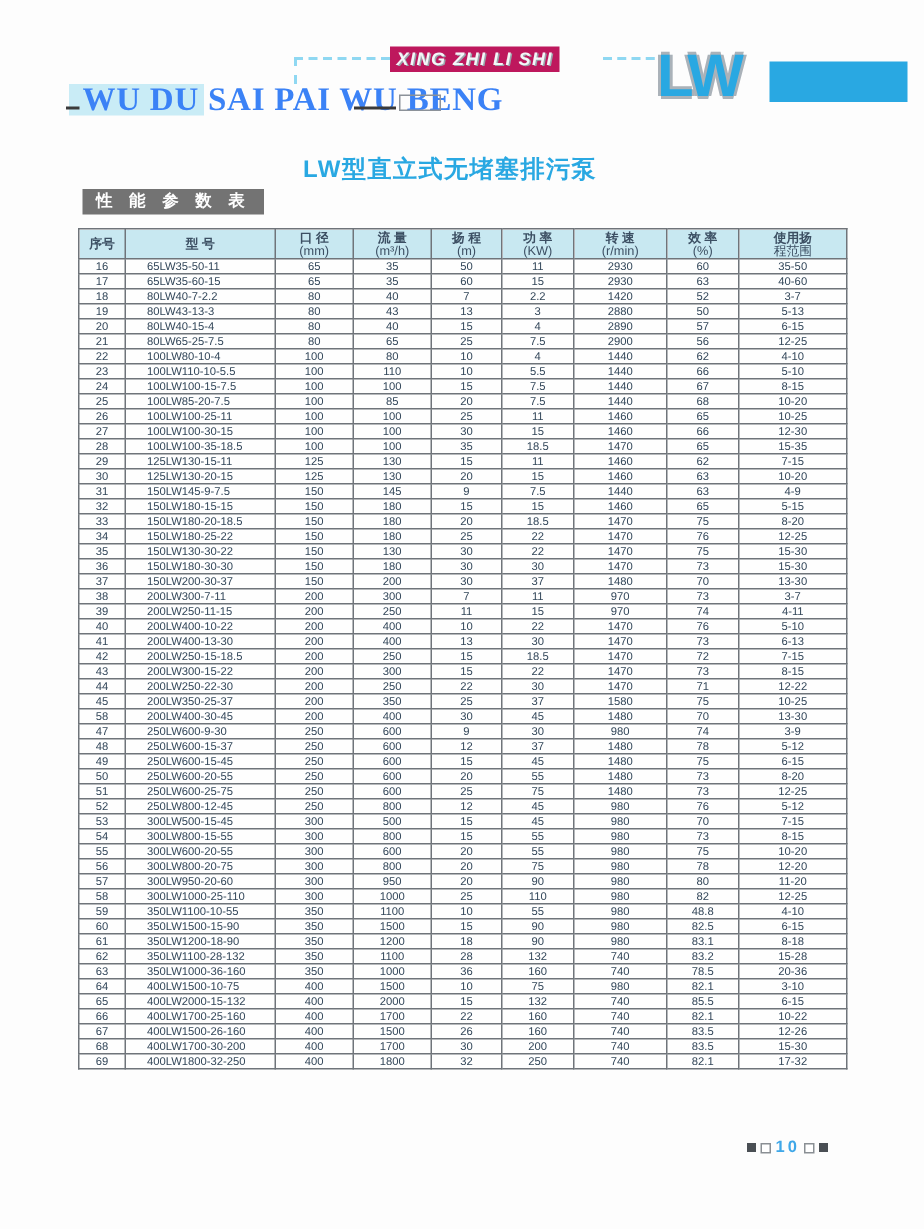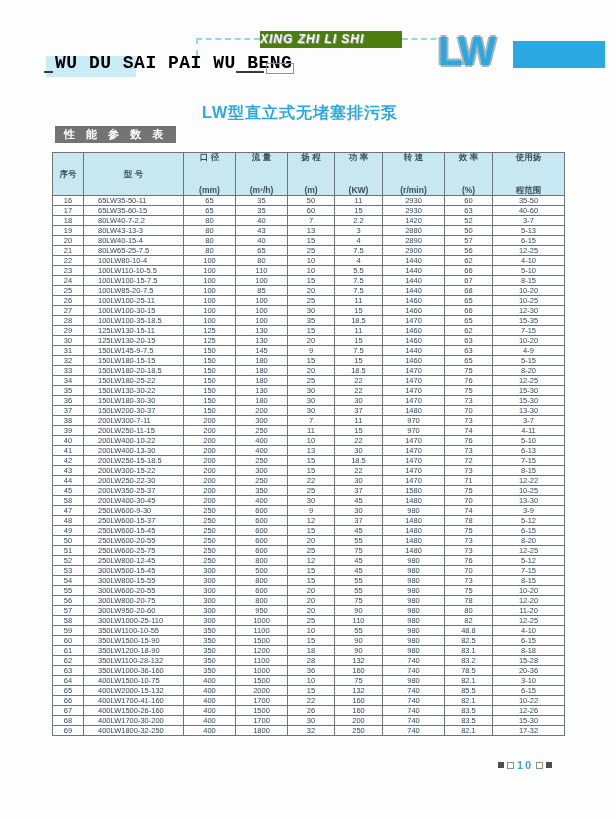--- a/index.html
+++ b/index.html
@@ -4,35 +4,35 @@
 <style>
   html,body{margin:0;padding:0;}
   body{
     width:616px;height:819px;position:relative;background:#fdfdfd;
     font-family:"Liberation Sans", sans-serif;overflow:hidden;
   }
   .page{position:absolute;inset:0;}
 
   
   .banner-box{
-    position:absolute;left:260px;top:31px;width:142px;height:17px;
-    background:#4d7c0f;color:#f4f6f8;font-weight:bold;font-size:12px;
-    letter-spacing:1px;text-align:left;line-height:17px;
+    position:absolute;left:260px;top:31px;width:113px;height:17px;
+    background:#be185d;color:#f4f6f8;font-weight:bold;font-size:12px;
+    letter-spacing:1px;text-align:center;line-height:17px;
     text-shadow:1px 1px 0 #9aa4ac;font-style:italic;
   }
   .dash-h{position:absolute;border-top:2px dashed #8fd8f2;height:0;}
   .dash-left{left:196px;top:38px;width:64px;}
   .dash-right{left:402px;top:38px;width:44px;}
   .dash-v{position:absolute;border-left:2px dashed #8fd8f2;width:0;left:196px;top:38px;height:18px;}
 
   .wudu-highlight{position:absolute;left:46px;top:56px;width:90px;height:21px;background:#c9ecf6;}
   .wudu-title{
     position:absolute;left:55px;top:53px;
-    font-family:Liberation Mono, monospace;font-weight:bold;font-size:18px;
-    color:#000000;letter-spacing:0.5px;white-space:nowrap;
+    font-family:Liberation Serif, serif;font-weight:bold;font-size:22px;
+    color:#3b82f6;letter-spacing:0.5px;white-space:nowrap;
   }
   .tick-left{position:absolute;left:44px;top:71px;width:9px;height:2px;background:#3a3a3a;}
   .tick-right{position:absolute;left:236px;top:71px;width:28px;height:2px;background:#3a3a3a;}
   .open-rect{position:absolute;left:266px;top:63px;width:26px;height:9px;border:1px solid #8c9299;background:transparent;}
 
   .lw-logo{
     position:absolute;left:438px;top:32px;
     font-size:40px;font-weight:900;color:#29a8e2;letter-spacing:-2px;line-height:38px;
     text-shadow:-2px 0 0 #aab2b9,2px 0 0 #aab2b9,0 -2px 0 #aab2b9,0 2px 0 #aab2b9;
   }
@@ -55,21 +55,21 @@
     font-size:7.5px;color:#33475a;
   }
   .spec-table th,.spec-table td{
     border:1px solid #6f747a;padding:0;text-align:center;vertical-align:middle;
     white-space:nowrap;overflow:hidden;
   }
   .spec-table thead th{
     background:#c8e8f1;height:19px;font-size:8.5px;font-weight:bold;color:#3c4f63;
     line-height:9px;
   }
-  .spec-table thead th .l2{font-weight:bold;margin-top:24px;}
+  .spec-table thead th .l2{font-weight:normal;}
   .spec-table tbody td{height:9px;line-height:9px;background:#fefefe;}
   .spec-table tbody td.model-col{text-align:left;padding-left:14px;}
   .col-serial{width:31px;}
   .col-model{width:100px;}
   .col-dia{width:52px;}
   .col-flow{width:52px;}
   .col-head{width:47px;}
   .col-power{width:48px;}
   .col-speed{width:62px;}
   .col-eff{width:48px;}
@@ -702,21 +702,21 @@
           <td>400</td>
           <td>2000</td>
           <td>15</td>
           <td>132</td>
           <td>740</td>
           <td>85.5</td>
           <td>6-15</td>
         </tr>
         <tr>
           <td>66</td>
-          <td class="model-col">400LW1700-41-160</td>
+          <td class="model-col">400LW1700-25-160</td>
           <td>400</td>
           <td>1700</td>
           <td>22</td>
           <td>160</td>
           <td>740</td>
           <td>82.1</td>
           <td>10-22</td>
         </tr>
         <tr>
           <td>67</td>

